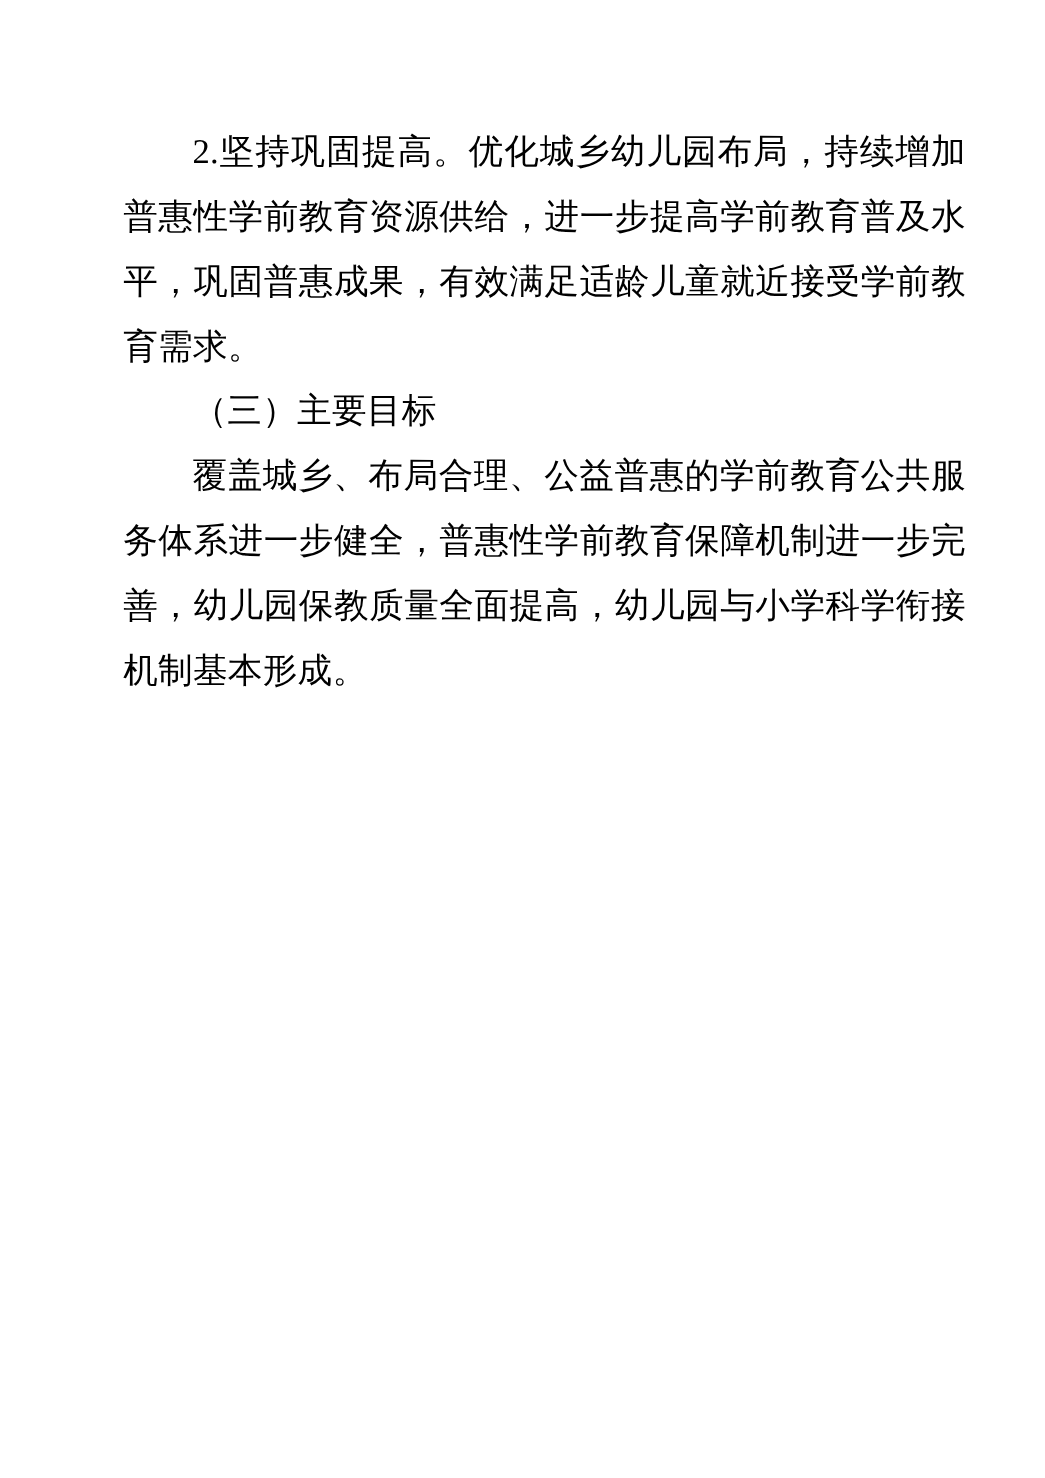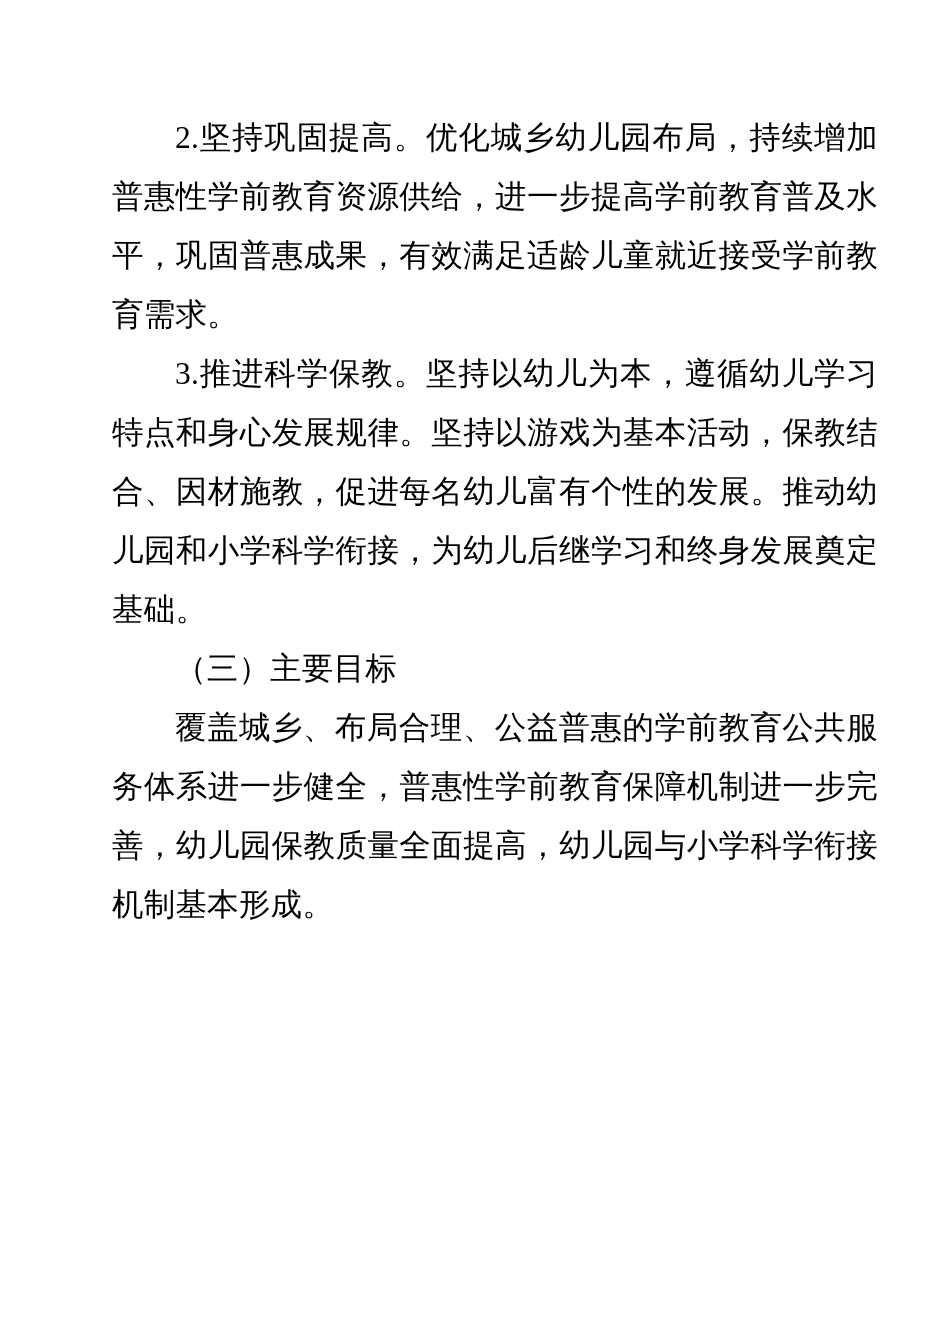--- a/index.html
+++ b/index.html
@@ -34,18 +34,17 @@
     text-indent: 2em;
     white-space: normal;
   }
 </style>
 </head>
 <body>
 
 <div class="page">
   <div class="doc-body">
     <p class="para">2.坚持巩固提高。优化城乡幼儿园布局，持续增加普惠性学前教育资源供给，进一步提高学前教育普及水平，巩固普惠成果，有效满足适龄儿童就近接受学前教育需求。</p>
-    <p class="para">3.推进科学保教。坚持以幼儿为本，遵循幼儿学习特点和身心发展规律。坚持以游戏为基本活动，保教结合、因材施教，促进每名幼儿富有个性的发展。推动幼儿园和小学科学衔接，为幼儿后继学习和终身发展奠定基础。</p>
     <p class="para">（三）主要目标</p>
     <p class="para">覆盖城乡、布局合理、公益普惠的学前教育公共服务体系进一步健全，普惠性学前教育保障机制进一步完善，幼儿园保教质量全面提高，幼儿园与小学科学衔接机制基本形成。</p>
 
   </div>
 </div>
 
 </body></html>

